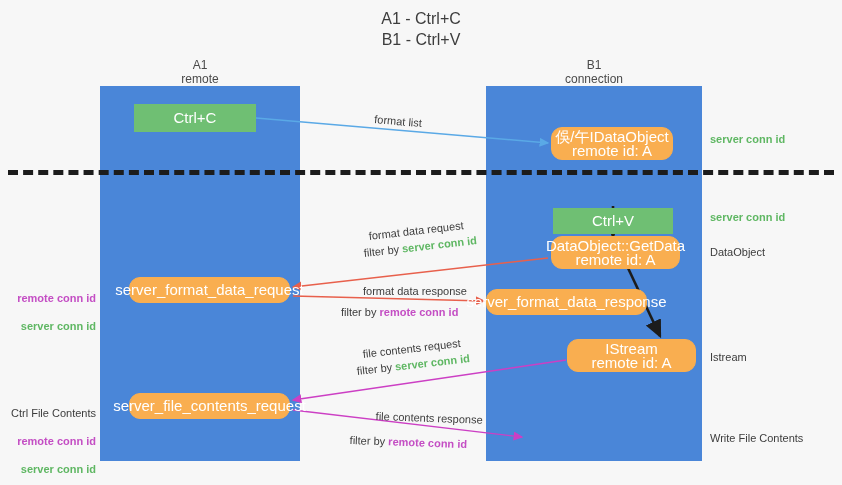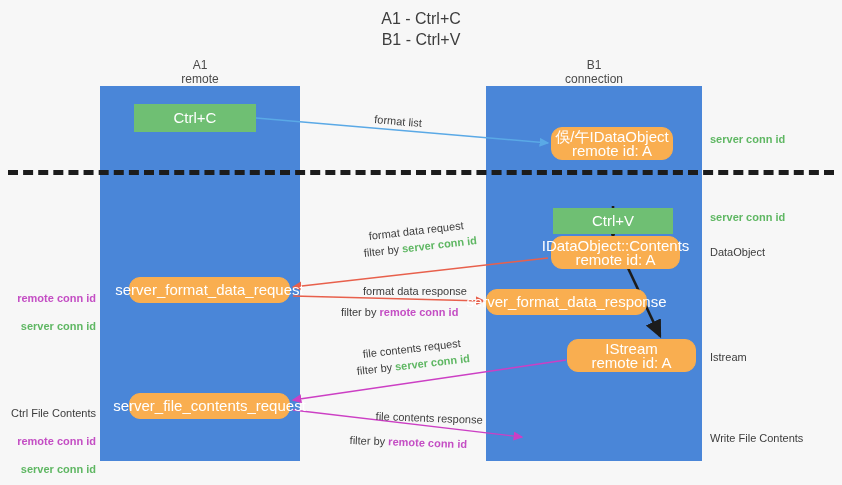--- a/index.html
+++ b/index.html
@@ -95,21 +95,21 @@
 
   <div class="dashline"></div>
 
   <div class="box green" style="left:134px;top:104px;width:122px;height:28px;">Ctrl+C</div>
 
   <div class="box orange" style="left:551px;top:127px;width:122px;height:33px;">俁/午IDataObject
 remote id: A</div>
 
   <div class="box green" style="left:553px;top:181px;width:120px;height:26px;margin-top:27px;">Ctrl+V</div>
 
-  <div class="box orange" style="left:551px;top:236px;width:129px;height:33px;">IDataObject::Contents
+  <div class="box orange" style="left:551px;top:236px;width:129px;height:33px;">DataObject::GetData
 remote id: A</div>
 
   <div class="box orange" style="left:129px;top:277px;width:161px;height:26px;">server_format_data_request</div>
 
   <div class="box orange" style="left:486px;top:289px;width:161px;height:26px;">server_format_data_response</div>
 
   <div class="box orange" style="left:567px;top:339px;width:129px;height:33px;">IStream
 remote id: A</div>
 
   <div class="box orange" style="left:129px;top:393px;width:161px;height:26px;">server_file_contents_request</div>

